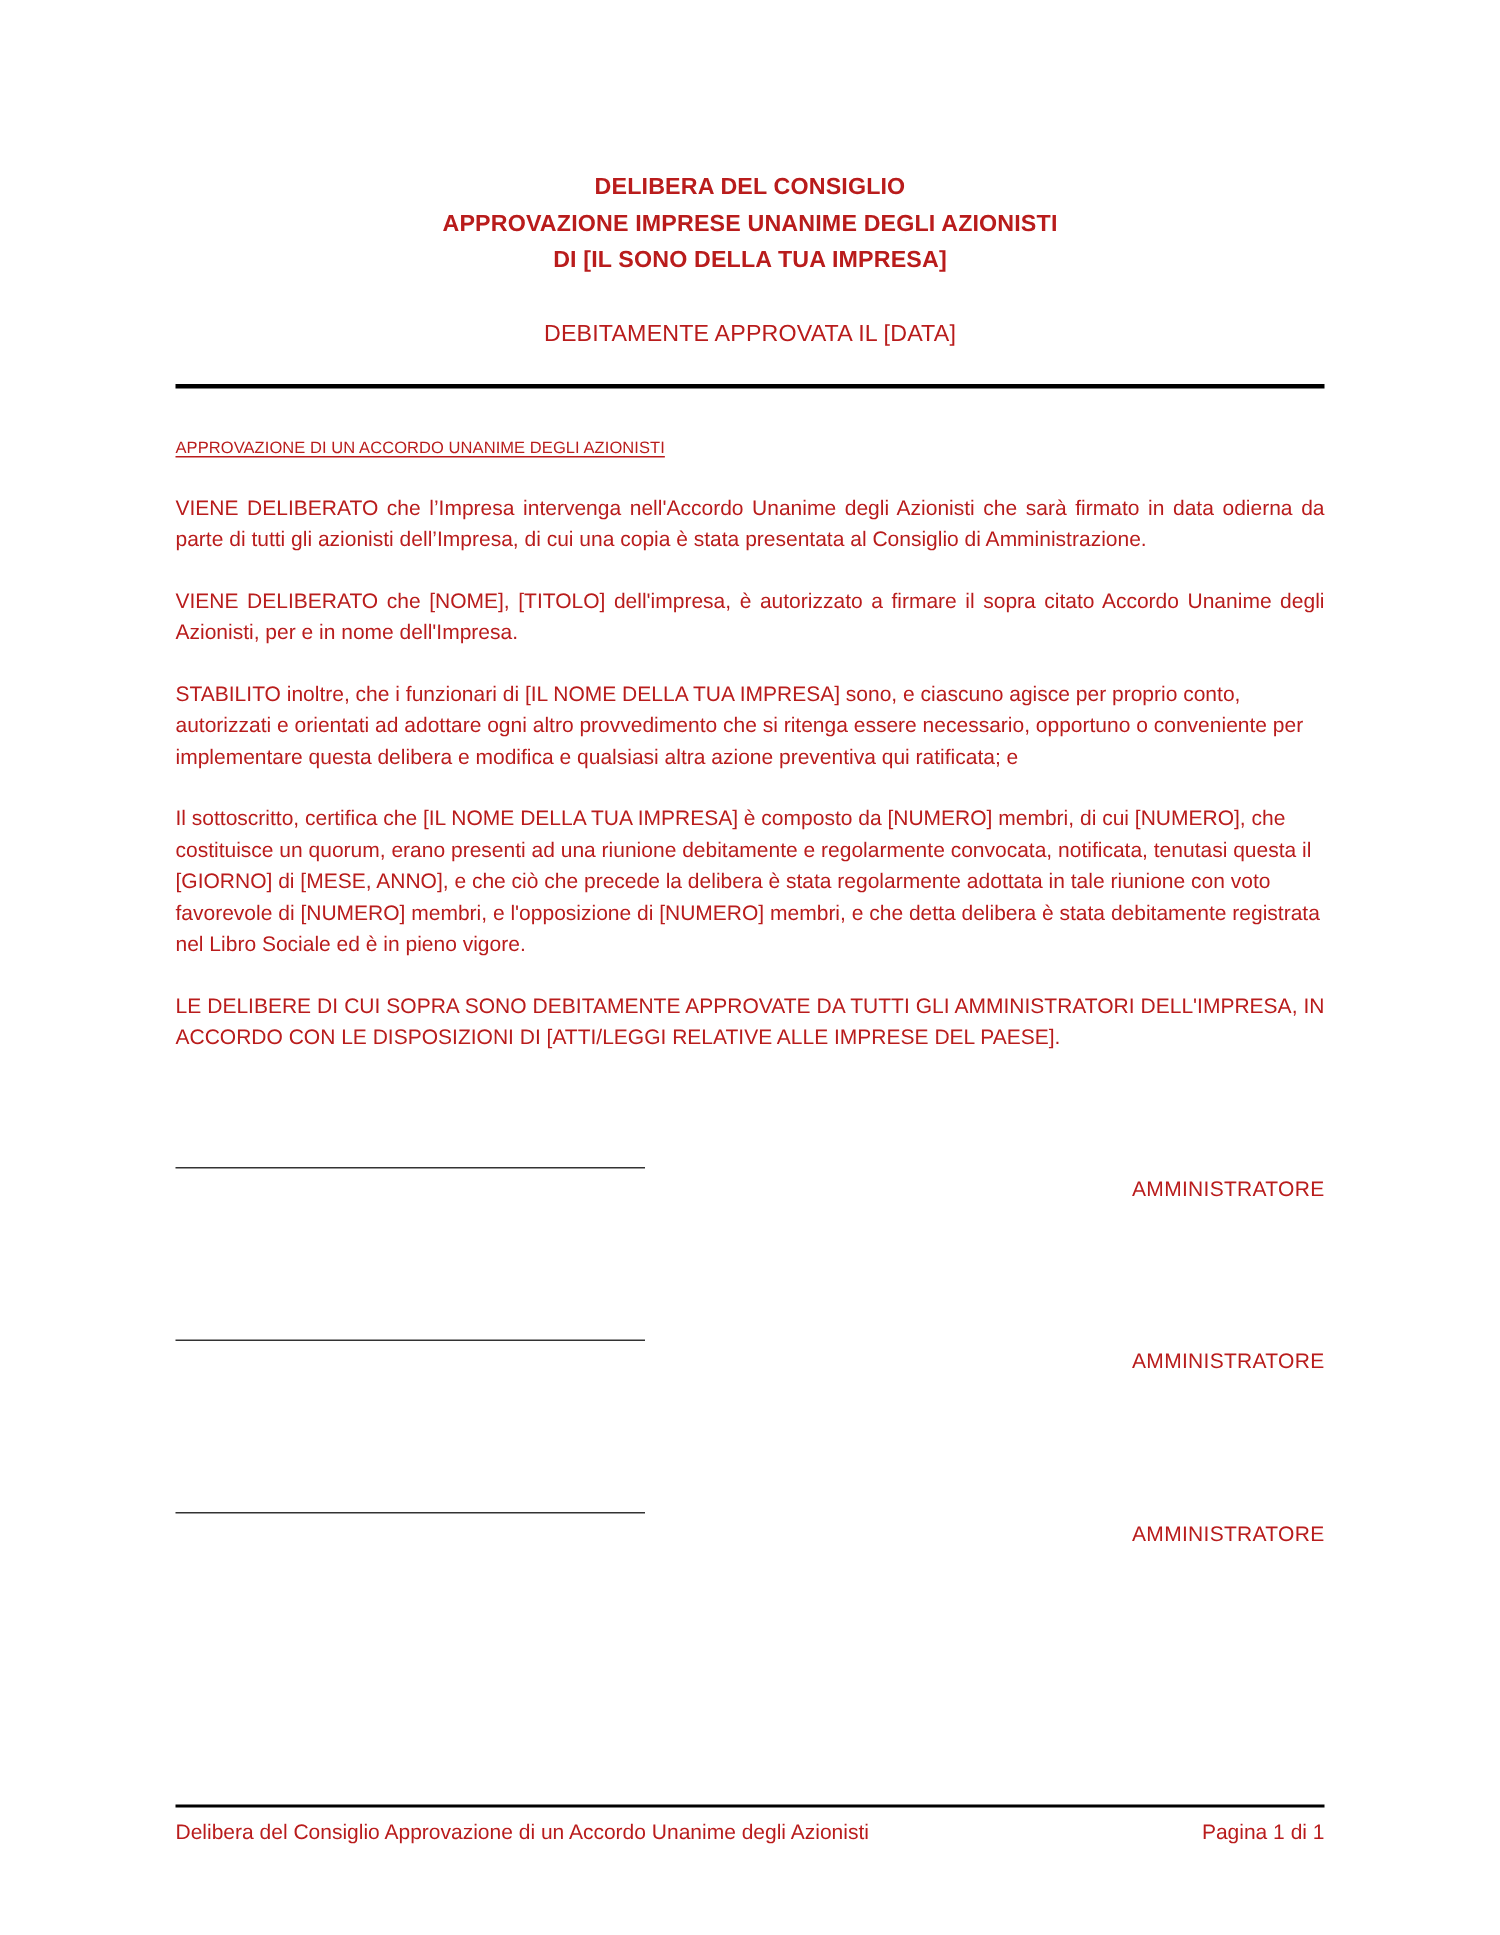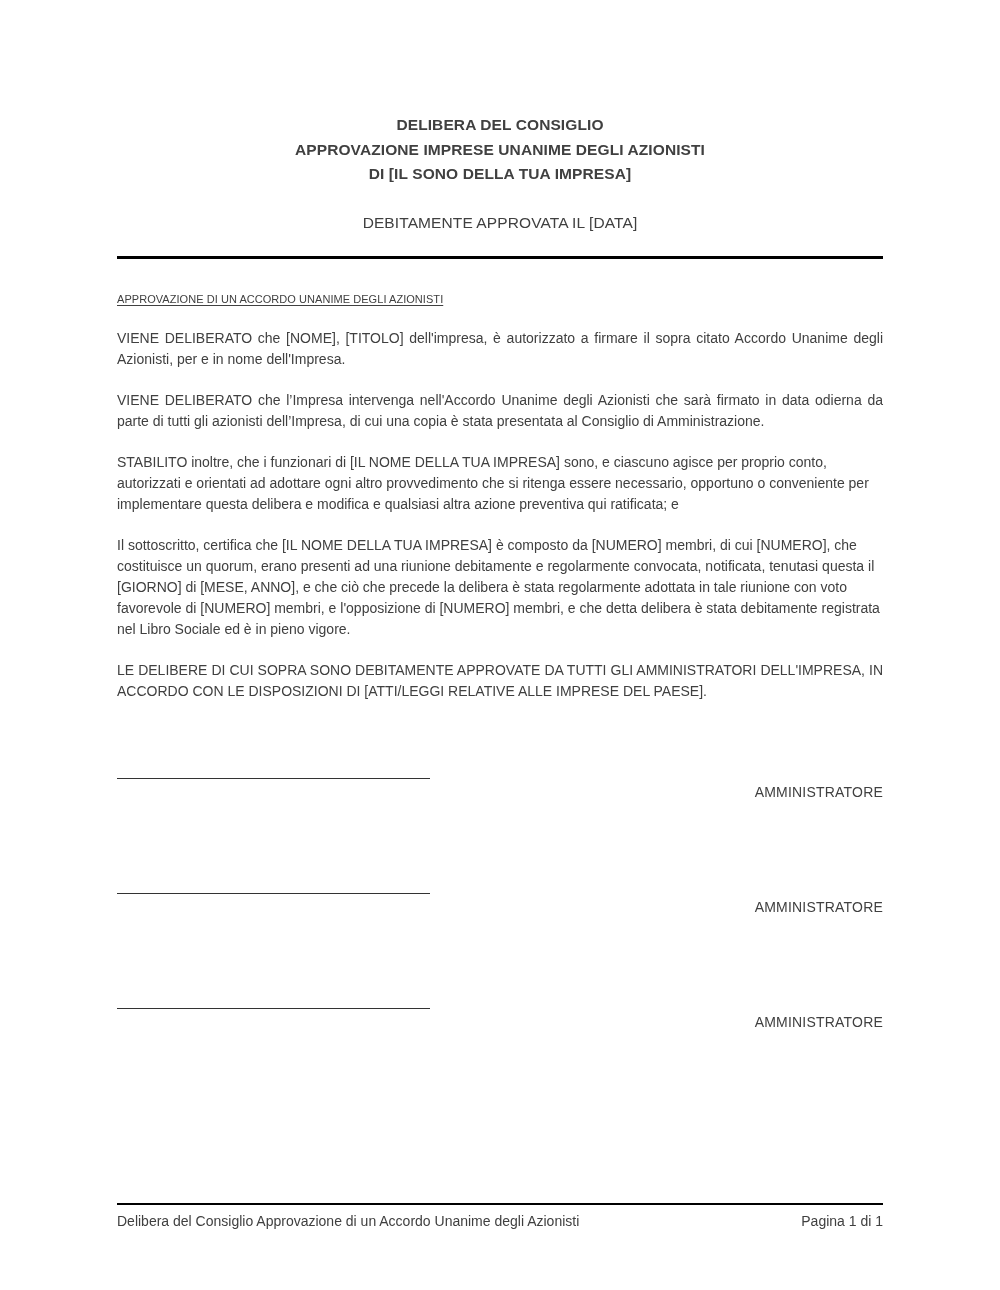--- a/index.html
+++ b/index.html
@@ -6,21 +6,21 @@
     margin: 0;
     padding: 0;
     background: #ffffff;
   }
   .page {
     position: relative;
     width: 1000px;
     height: 1290px;
     background: #ffffff;
     font-family: "Liberation Sans", sans-serif;
-    color: #404040;
+    color: #b91c1c;
     overflow: hidden;
   }
   .content {
     position: absolute;
     left: 117px;
     top: 0;
     width: 766px;
   }
 
   
@@ -129,22 +129,22 @@
       <div class="title-line">APPROVAZIONE IMPRESE UNANIME DEGLI AZIONISTI</div>
       <div class="title-line">DI [IL SONO DELLA TUA IMPRESA]</div>
       <div class="subtitle">DEBITAMENTE APPROVATA IL [DATA]</div>
     </div>
 
     <div class="header-rule"></div>
 
     <div class="body-section">
       <div class="section-heading">APPROVAZIONE DI UN ACCORDO UNANIME DEGLI AZIONISTI</div>
 
+      <p class="para justify">VIENE DELIBERATO che l’Impresa intervenga nell'Accordo Unanime degli Azionisti che sarà firmato in data odierna da parte di tutti gli azionisti dell’Impresa, di cui una copia è stata presentata al Consiglio di Amministrazione.</p>
       <p class="para justify">VIENE DELIBERATO che [NOME], [TITOLO] dell'impresa, è autorizzato a firmare il sopra citato Accordo Unanime degli Azionisti, per e in nome dell'Impresa.</p>
-      <p class="para justify">VIENE DELIBERATO che l’Impresa intervenga nell'Accordo Unanime degli Azionisti che sarà firmato in data odierna da parte di tutti gli azionisti dell’Impresa, di cui una copia è stata presentata al Consiglio di Amministrazione.</p>
       <p class="para left">STABILITO inoltre, che i funzionari di [IL NOME DELLA TUA IMPRESA] sono, e ciascuno agisce per proprio conto, autorizzati e orientati ad adottare ogni altro provvedimento che si ritenga essere necessario, opportuno o conveniente per implementare questa delibera e modifica e qualsiasi altra azione preventiva qui ratificata; e</p>
       <p class="para left">Il sottoscritto, certifica che [IL NOME DELLA TUA IMPRESA] è composto da [NUMERO] membri, di cui [NUMERO], che costituisce un quorum, erano presenti ad una riunione debitamente e regolarmente convocata, notificata, tenutasi questa il [GIORNO] di [MESE, ANNO], e che ciò che precede la delibera è stata regolarmente adottata in tale riunione con voto favorevole di [NUMERO] membri, e l'opposizione di [NUMERO] membri, e che detta delibera è stata debitamente registrata nel Libro Sociale ed è in pieno vigore.</p>
       <p class="para justify">LE DELIBERE DI CUI SOPRA SONO DEBITAMENTE APPROVATE DA TUTTI GLI AMMINISTRATORI DELL'IMPRESA, IN ACCORDO CON LE DISPOSIZIONI DI [ATTI/LEGGI RELATIVE ALLE IMPRESE DEL PAESE].</p>
     </div>
 
     <div class="signatures">
       <div class="sig-block">
         <div class="sig-rule"></div>
         <div class="sig-label">AMMINISTRATORE</div>
       </div>

